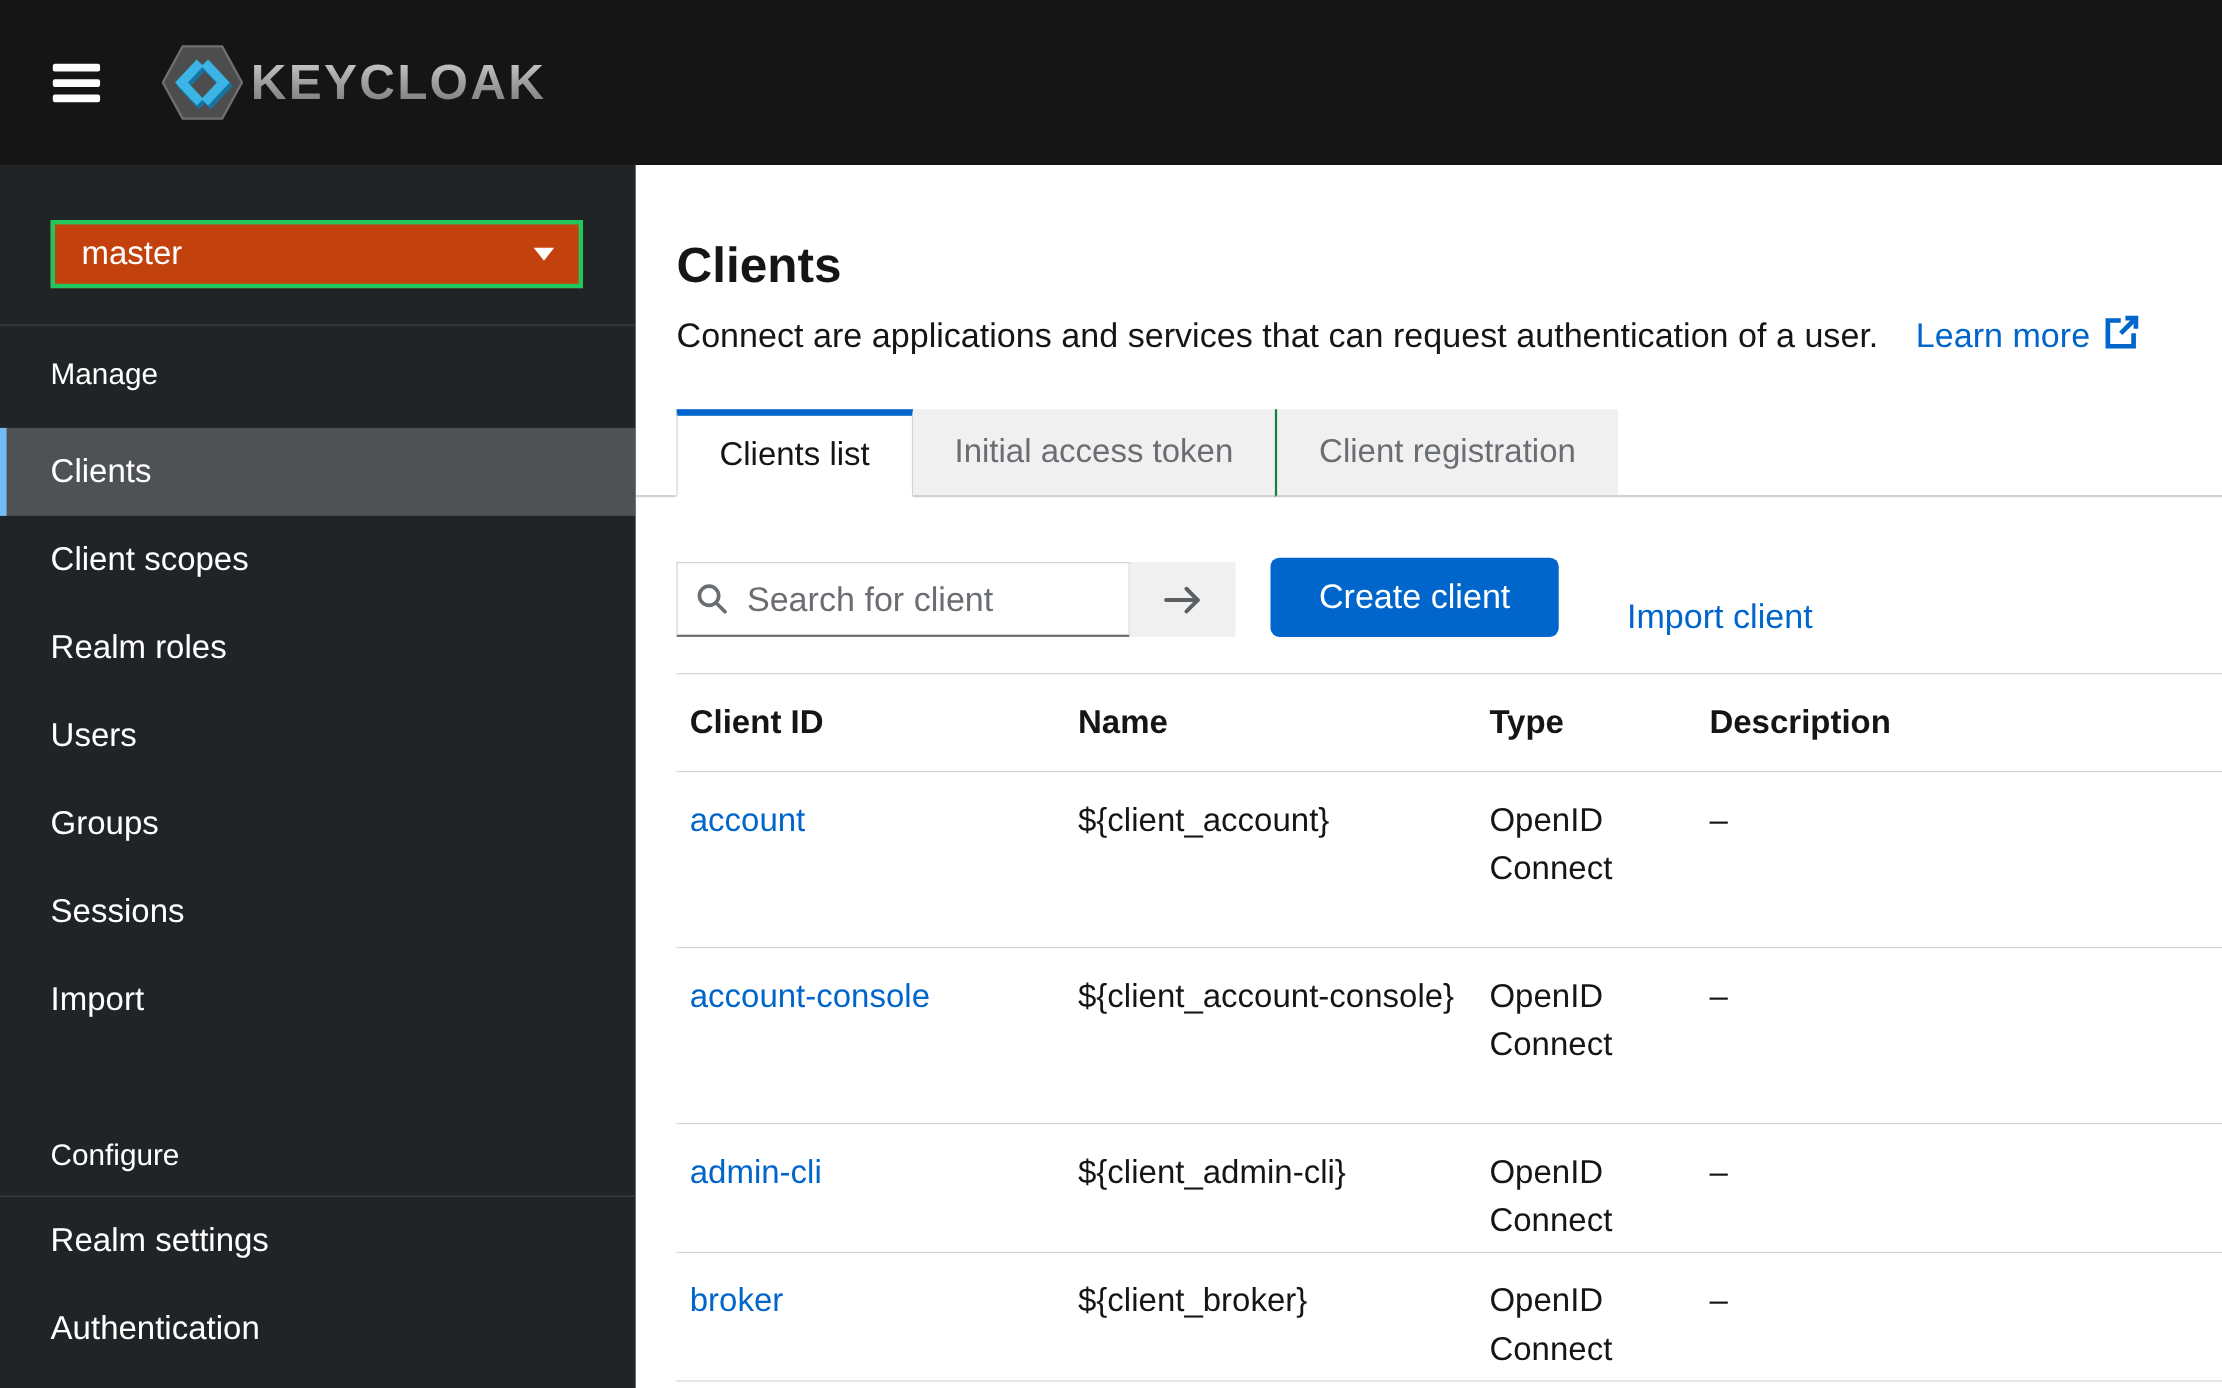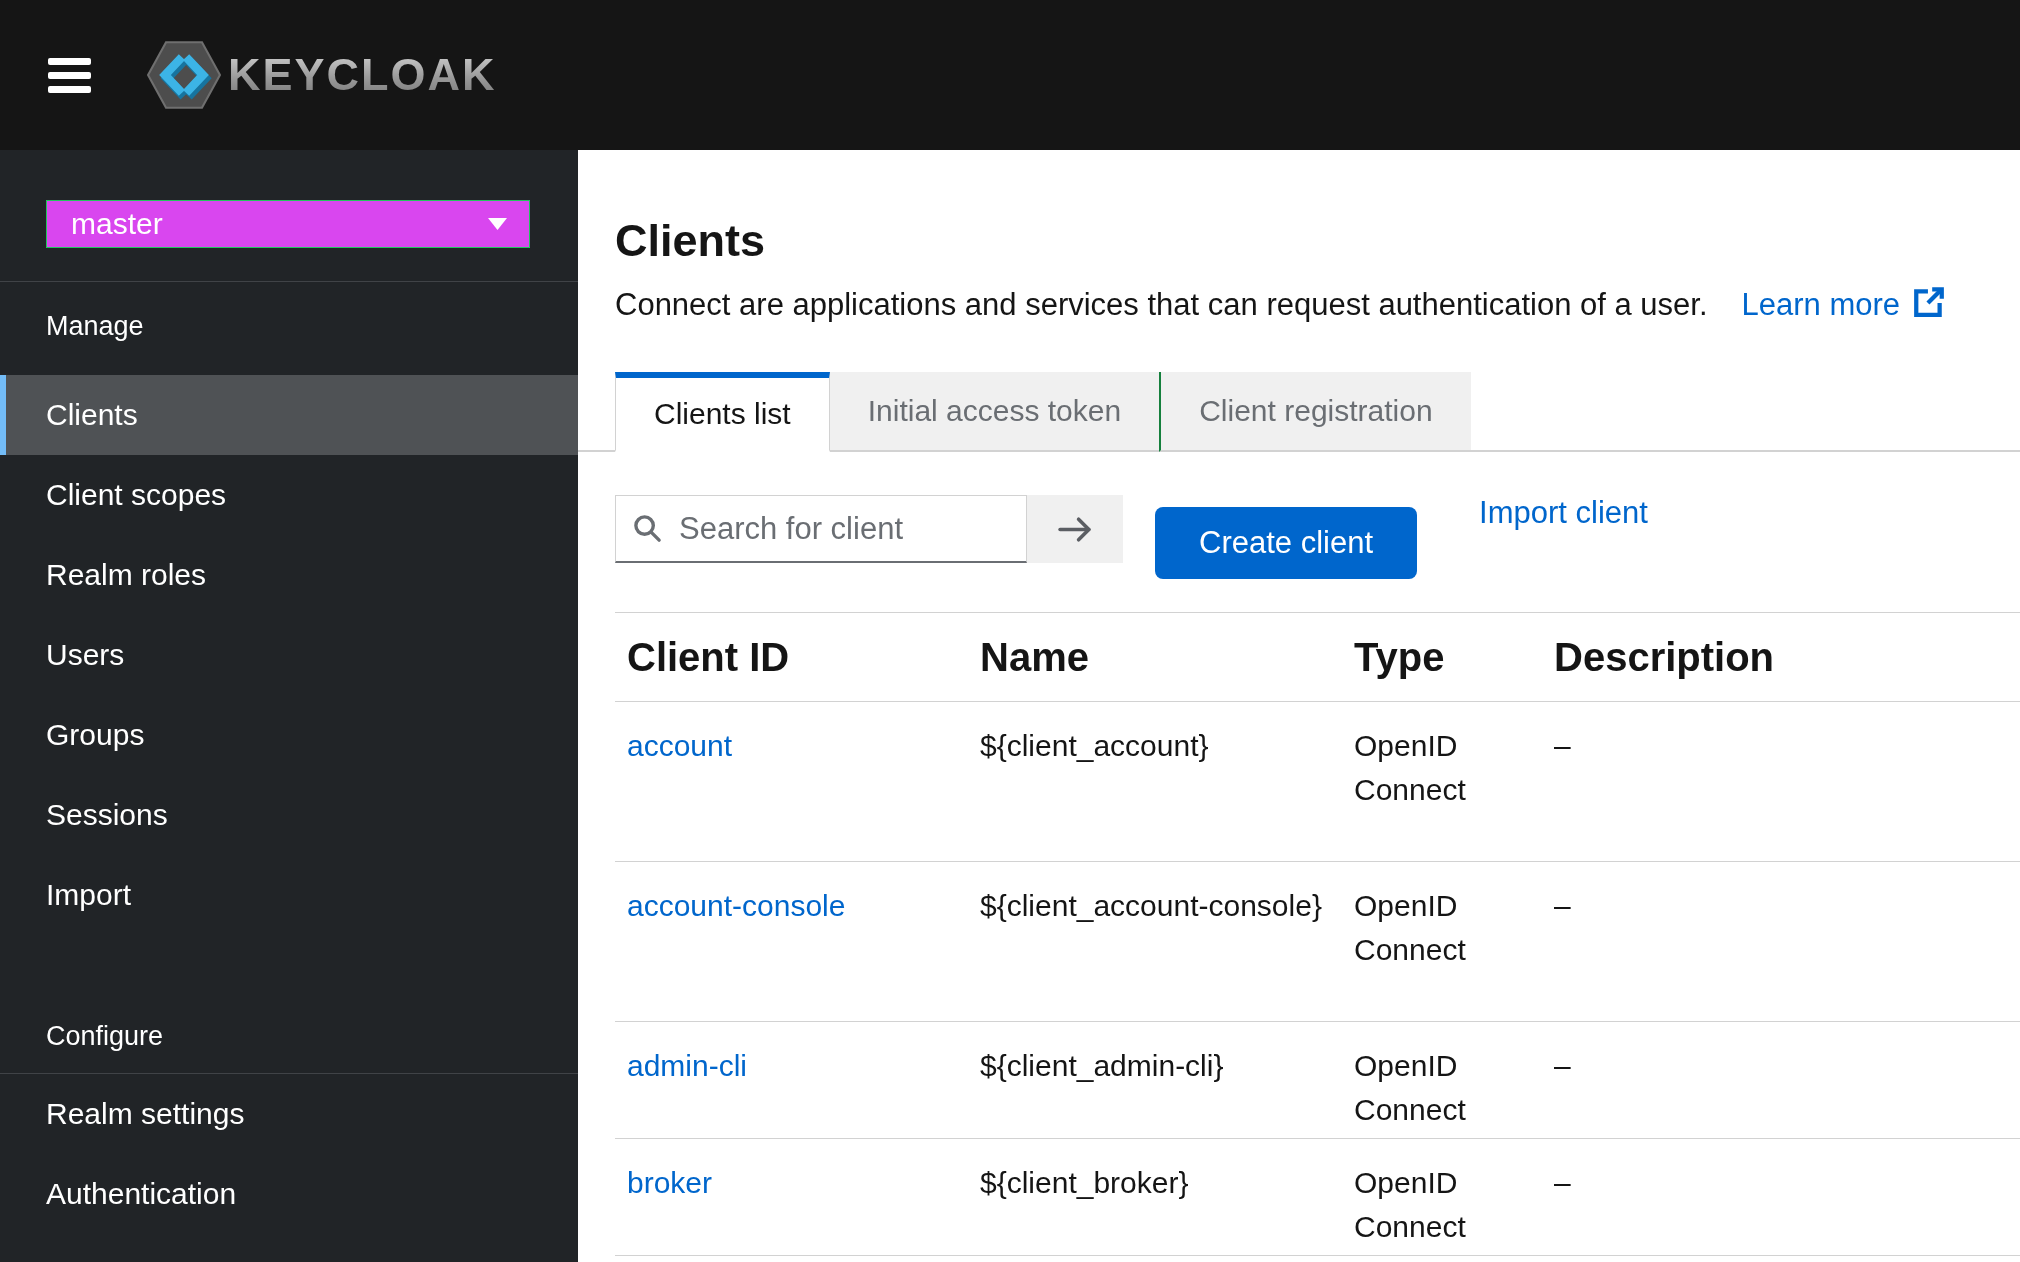--- a/index.html
+++ b/index.html
@@ -16,22 +16,22 @@
   .brand-text{font-size:45px;font-weight:700;letter-spacing:2px;margin-left:7px;
     background:linear-gradient(180deg,#d6d6d6 0%,#9a9a9a 55%,#757575 100%);
     -webkit-background-clip:text;background-clip:text;color:transparent;}
 
   
   .layout{display:flex;height:1112px;}
 
   
   .sidebar{width:578px;min-width:578px;background:#212427;box-sizing:border-box;
     display:flex;flex-direction:column;}
-  .realm-select{margin:50px 48px 0 46px;height:48px;box-sizing:border-box;
-    border:1px solid #22c55e;background:#d946ef;color:#fff;font-size:30px;
+  .realm-select{margin:50px 48px 0 46px;height:62px;box-sizing:border-box;
+    border:4px solid #22c55e;background:#c2410c;color:#fff;font-size:30px;
     display:flex;align-items:center;justify-content:space-between;
     padding:0 22px 0 24px;cursor:pointer;}
   .side-divider{border-top:1px solid #404347;}
   .divider-1{margin-top:33px;}
   .section-label{color:#fff;font-size:27px;line-height:33px;padding:28px 0 0 46px;}
   .label-configure{padding-top:85px;}
   .divider-2{margin-top:20px;}
   .nav-list{list-style:none;margin:0;padding:0;}
   .nav-top{margin-top:32px;}
   .nav-item{height:80px;display:flex;align-items:center;padding-left:46px;
@@ -52,41 +52,41 @@
   .tab-lead{width:37px;border-bottom:2px solid #d2d2d2;box-sizing:border-box;}
   .tab{box-sizing:border-box;display:flex;align-items:center;padding:0 38px;
     font-size:30px;color:#6a6e73;background:#f0f0f0;border-bottom:2px solid #d2d2d2;
     cursor:pointer;white-space:nowrap;}
   .tab.active{background:#fff;color:#151515;border-top:6px solid #0066cc;
     border-left:1px solid #d2d2d2;border-right:1px solid #d2d2d2;border-bottom:2px solid #fff;}
   .tab.sep{border-left:2px solid #15803d;}
   .tab-filler{flex:1;border-bottom:2px solid #d2d2d2;}
 
   
-  .toolbar{display:flex;align-items:flex-start;margin-top:43px;}
+  .toolbar{display:flex;align-items:flex-end;margin-top:43px;}
   .search-group{display:flex;}
   .search-input-wrap{width:412px;height:68px;box-sizing:border-box;background:#fff;
     border:1px solid #d2d2d2;border-bottom:2px solid #6a6e73;
     display:flex;align-items:center;padding-left:16px;}
   .search-input-wrap input{border:none;outline:none;font-size:31px;color:#151515;
     margin-left:14px;width:330px;font-family:"Liberation Sans",sans-serif;background:transparent;}
   .search-input-wrap input::placeholder{color:#6a6e73;opacity:1;}
   .search-submit{width:96px;height:68px;background:#f0f0f0;border:none;cursor:pointer;
     display:flex;align-items:center;justify-content:center;}
   .btn-primary{margin-left:32px;height:72px;padding:0 44px;background:#0066cc;color:#fff;
     font-size:31px;border:none;border-radius:8px;cursor:pointer;
     font-family:"Liberation Sans",sans-serif;margin-top:12px;}
   .import-link{margin-left:62px;color:#0066cc;font-size:31px;text-decoration:none;cursor:pointer;}
 
   
   .table{margin-top:33px;}
   .row{display:grid;grid-template-columns:353px 374px 200px 1fr;}
   .thead{height:90px;box-sizing:border-box;align-items:center;
     border-top:1px solid #d2d2d2;border-bottom:1px solid #d2d2d2;
-    font-weight:700;font-size:40px;color:#151515;}
+    font-weight:700;font-size:30px;color:#151515;}
   .thead > div{padding-left:12px;}
   .trow{box-sizing:border-box;border-bottom:1px solid #d2d2d2;font-size:30px;color:#151515;}
   .trow > *{display:block;padding:22px 0 0 12px;line-height:44px;}
   .trow.tall{height:160px;}
   .trow.short{height:117px;}
   .client-link{color:#0066cc;text-decoration:none;cursor:pointer;}
 </style>
 </head>
 <body>
 

